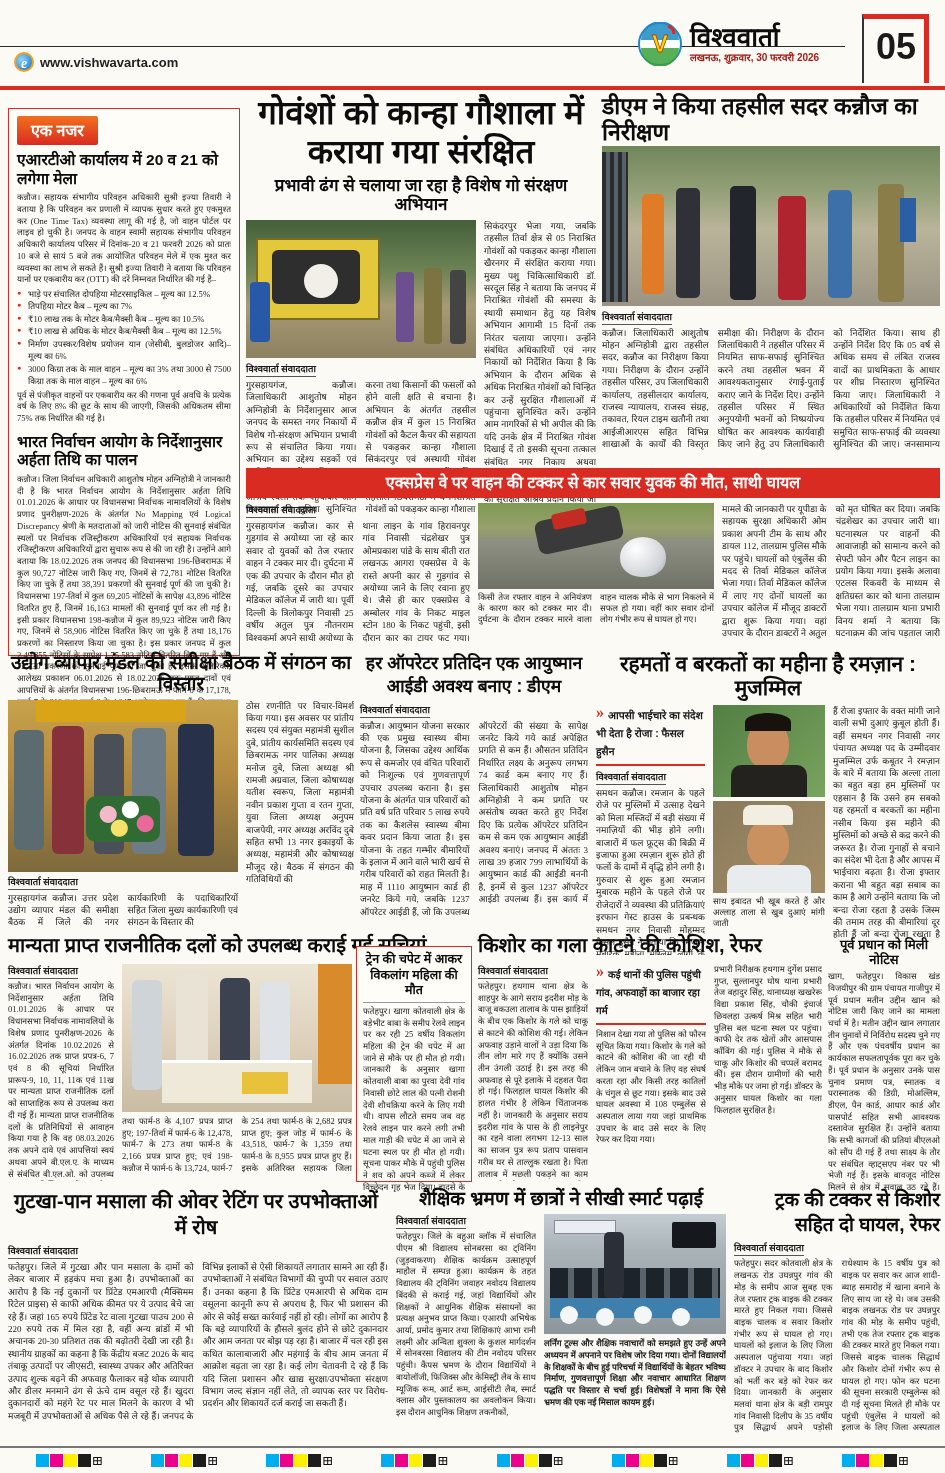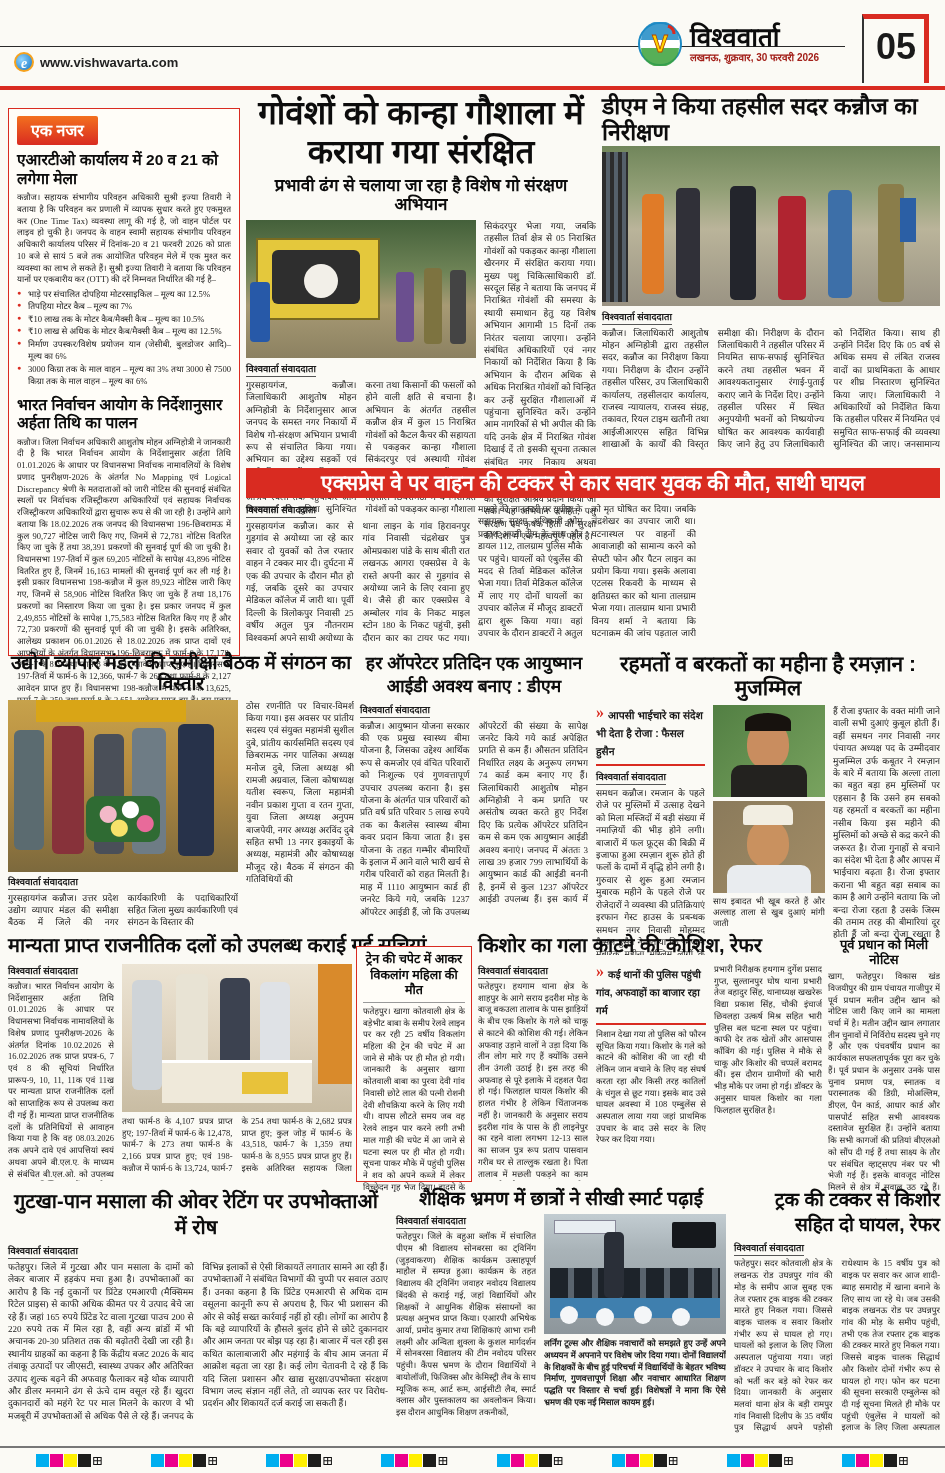--- a/index.html
+++ b/index.html
@@ -31,21 +31,21 @@
            border-top:5px solid #d92b21;border-right:5px solid #d92b21;padding:10px 8px 18px 12px;border-left:2px solid #333;}
   
   .sbox{border:1.6px solid #d92b21;background:#fffdf8;padding:7px 8px;box-sizing:border-box;}
   .tag{display:inline-block;background:linear-gradient(180deg,#f3701e,#d92b21);color:#fff;
        font-family:"Liberation Sans",sans-serif;font-weight:bold;font-size:16px;padding:3px 14px 4px;border-radius:2px;}
   .sb-h{font-size:15.5px;line-height:1.2;margin:6px 0 4px;}
   ul.dots{list-style:none;margin:2px 0;}
   ul.dots li{position:relative;padding-left:11px;font-size:8.6px;line-height:1.45;text-align:justify;}
   ul.dots li::before{content:"●";color:#d92b21;position:absolute;left:0;top:0;font-size:7px;}
   
-  .banner{background:#d92b21;color:#fff;text-align:center;font-size:21px;line-height:30px;height:30px;}
+  .banner{background:#d92b21;color:#fff;text-align:center;font-size:16px;line-height:30px;height:30px;}
   .qbox{border-bottom:2px solid #d92b21;padding-bottom:5px;margin-bottom:4px;}
   .qmark{color:#d92b21;font-weight:bold;font-size:16px;float:left;margin-right:4px;line-height:1;}
   .qtext{font-family:"Liberation Sans",sans-serif;font-weight:bold;font-size:10.5px;line-height:1.35;}
   .redbox{border:1.6px solid #d92b21;padding:5px 6px;box-sizing:border-box;background:#fffdf8;}
   
   .cmyk-row{display:flex;justify-content:space-between;align-items:center;padding:6px 36px 0;border-top:2px solid #777;}
   .cmyk-g{display:flex;align-items:center;gap:1px;}
   .cc{width:13px;height:13px;display:inline-block;}
   .reg{font-size:13px;line-height:13px;color:#111;}
 </style>
@@ -80,20 +80,21 @@
     <h3 class="hd sb-h">एआरटीओ कार्यालय में 20 व 21 को लगेगा मेला</h3>
     <p class="bd sm">कन्नौज। सहायक संभागीय परिवहन अधिकारी सुश्री इज्या तिवारी ने बताया है कि परिवहन कर प्रणाली में व्यापक सुधार करते हुए एकमुश्त कर (One Time Tax) व्यवस्था लागू की गई है, जो वाहन पोर्टल पर लाइव हो चुकी है। जनपद के वाहन स्वामी सहायक संभागीय परिवहन अधिकारी कार्यालय परिसर में दिनांक-20 व 21 फरवरी 2026 को प्रातः 10 बजे से सायं 5 बजे तक आयोजित परिवहन मेले में एक मुश्त कर व्यवस्था का लाभ ले सकते हैं। सुश्री इज्या तिवारी ने बताया कि परिवहन यानों पर एकबारीय कर (OTT) की दरें निम्नवत निर्धारित की गई है–</p>
     <ul class="dots">
       <li>भाड़े पर संचालित दोपहिया मोटरसाइकिल – मूल्य का 12.5%</li>
       <li>तिपहिया मोटर कैब – मूल्य का 7%</li>
       <li>₹10 लाख तक के मोटर कैब/मैक्सी कैब – मूल्य का 10.5%</li>
       <li>₹10 लाख से अधिक के मोटर कैब/मैक्सी कैब – मूल्य का 12.5%</li>
       <li>निर्माण उपस्कर/विशेष प्रयोजन यान (जेसीबी, बुलडोजर आदि)– मूल्य का 6%</li>
       <li>3000 किग्रा तक के माल वाहन – मूल्य का 3% तथा 3000 से 7500 किग्रा तक के माल वाहन – मूल्य का 6%</li>
     </ul>
+    <p class="bd sm">पूर्व से पंजीकृत वाहनों पर एकबारीय कर की गणना पूर्व अवधि के प्रत्येक वर्ष के लिए 8% की छूट के साथ की जाएगी, जिसकी अधिकतम सीमा 75% तक निर्धारित की गई है।</p>
     <h3 class="hd sb-h" style="margin-top:8px;">भारत निर्वाचन आयोग के निर्देशानुसार अर्हता तिथि का पालन</h3>
     <p class="bd sm" style="height:278px;">कन्नौज। जिला निर्वाचन अधिकारी आशुतोष मोहन अग्निहोत्री ने जानकारी दी है कि भारत निर्वाचन आयोग के निर्देशानुसार अर्हता तिथि 01.01.2026 के आधार पर विधानसभा निर्वाचक नामावलियों के विशेष प्रणाद पुनरीक्षण-2026 के अंतर्गत No Mapping एवं Logical Discrepancy श्रेणी के मतदाताओं को जारी नोटिस की सुनवाई संबंधित स्थलों पर निर्वाचक रजिस्ट्रीकरण अधिकारियों एवं सहायक निर्वाचक रजिस्ट्रीकरण अधिकारियों द्वारा सुचारू रूप से की जा रही है। उन्होंने आगे बताया कि 18.02.2026 तक जनपद की विधानसभा 196-छिबरामऊ में कुल 90,727 नोटिस जारी किए गए, जिनमें से 72,781 नोटिस वितरित किए जा चुके हैं तथा 38,391 प्रकरणों की सुनवाई पूर्ण की जा चुकी है। विधानसभा 197-तिर्वा में कुल 69,205 नोटिसों के सापेक्ष 43,896 नोटिस वितरित हुए हैं, जिनमें 16,163 मामलों की सुनवाई पूर्ण कर ली गई है। इसी प्रकार विधानसभा 198-कन्नौज में कुल 89,923 नोटिस जारी किए गए, जिनमें से 58,906 नोटिस वितरित किए जा चुके हैं तथा 18,176 प्रकरणों का निस्तारण किया जा चुका है। इस प्रकार जनपद में कुल 2,49,855 नोटिसों के सापेक्ष 1,75,583 नोटिस वितरित किए गए हैं और 72,730 प्रकरणों की सुनवाई पूर्ण की जा चुकी है। इसके अतिरिक्त, आलेख्य प्रकाशन 06.01.2026 से 18.02.2026 तक प्राप्त दावों एवं आपत्तियों के अंतर्गत विधानसभा 196-छिबरामऊ में फार्म-6 के 17,178, फार्म-7 के 819 तथा फार्म-8 के 4,047 आवेदन प्राप्त हुए हैं। विधानसभा 197-तिर्वा में फार्म-6 के 12,366, फार्म-7 के 268 तथा फार्म-8 के 2,127 आवेदन प्राप्त हुए हैं। विधानसभा 198-कन्नौज में फार्म-6 के 13,625, फार्म-7 के 250 तथा फार्म-8 के 2,651 आवेदन प्राप्त हुए हैं। इस प्रकार जनपद में कुल मिलाकर फार्म-6 के 43,169, फार्म-7 के 1,337 तथा फार्म-8 के 8,825 आवेदन प्राप्त हुए हैं।</p>
   </aside>
 
   <section class="abs" style="left:246px;top:94px;width:350px;height:552px;">
     <h1 class="hd" style="font-size:33px;line-height:1.18;text-align:center;">गोवंशों को कान्हा गौशाला में कराया गया संरक्षित</h1>
     <h2 class="hd" style="font-size:17px;margin:4px 0 6px;text-align:center;font-weight:bold;">प्रभावी ढंग से चलाया जा रहा है विशेष गो संरक्षण अभियान</h2>
     <div style="display:flex;gap:8px;">
       <div style="width:230px;">
         <div class="photo" style="width:230px;height:138px;background:linear-gradient(180deg,#44603a 0%,#6f8457 38%,#a79a74 62%,#8c8161 100%);">
@@ -130,20 +131,29 @@
     </div>
   </section>
 
   <section class="abs" style="left:246px;top:468px;width:694px;height:180px;">
     <div class="banner hd">एक्सप्रेस वे पर  वाहन की टक्कर से कार सवार युवक की मौत, साथी घायल</div>
     <div style="display:flex;gap:8px;margin-top:5px;">
       <div style="width:224px;">
         <div class="byline">विश्ववार्ता संवाददाता</div>
         <p class="bd two" style="height:128px;">गुरसहायगंज कन्नौज। कार से गुड़गांव से अयोध्या जा रहे कार सवार दो युवकों को तेज रफ्तार वाहन ने टक्कर मार दी। दुर्घटना में एक की उपचार के दौरान मौत हो गई, जबकि दूसरे का उपचार मेडिकल कॉलेज में जारी था। पूर्वी दिल्ली के त्रिलोकपुर निवासी 25 वर्षीय अतुल पुत्र नौतनराम विश्वकर्मा अपने साथी अयोध्या के थाना लाइन के गांव हिरावनपुर गांव निवासी चंद्रशेखर पुत्र ओमप्रकाश पांडे के साथ बीती रात लखनऊ आगरा एक्सप्रेस वे के रास्ते अपनी कार से गुड़गांव से अयोध्या जाने के लिए रवाना हुए थे। जैसे ही कार एक्सप्रेस वे अम्बोलर गांव के निकट माइल स्टोन 180 के निकट पहुंची, इसी दौरान कार का टायर फट गया। कार चालक अतुल को जैसे ही टायर फटने की जानकारी हुई तो उन्होंने कार को एक्सप्रेस वे पर पीली पट्टी लाइन में कार खड़ी करने के बाद जैसे ही बाहर निकलने के लिए कार का गेट खोला, इसी दौरान पीछे से आ रहे</p>
       </div>
+      <div style="width:236px;">
+        <div class="photo" style="width:236px;height:86px;background:linear-gradient(180deg,#7f9a52 0%,#97a06e 30%,#8b8d76 46%,#77796b 100%);">
+          <i class="s" style="left:0;top:36px;width:236px;height:50px;background:linear-gradient(180deg,#8e9184,#6f7265);"></i>
+          <i class="s" style="left:58px;top:10px;width:86px;height:34px;background:#3a3a3a;border-radius:8px;transform:rotate(-12deg);"></i>
+          <i class="s" style="left:74px;top:8px;width:34px;height:16px;background:#c42b22;border-radius:4px;transform:rotate(-12deg);"></i>
+          <i class="s" style="left:142px;top:34px;width:46px;height:40px;background:radial-gradient(circle at 35% 30%,#ffffff,#cfd2d6 70%,#9aa0a6);border-radius:50% 50% 46% 46%;"></i>
+        </div>
+        <p class="cap" style="margin-top:3px;column-count:2;column-gap:8px;height:58px;overflow:hidden;">किसी तेज रफ्तार वाहन ने अनियंत्रण के कारण कार को टक्कर मार दी। दुर्घटना के दौरान टक्कर मारने वाला वाहन चालक मौके से भाग निकलने में सफल हो गया। वहीं कार सवार दोनों लोग गंभीर रूप से घायल हो गए।</p>
+      </div>
       <p class="bd two" style="width:218px;height:142px;">मामले की जानकारी पर यूपीडा के सहायक सुरक्षा अधिकारी ओम प्रकाश अपनी टीम के साथ और डायल 112, तालग्राम पुलिस मौके पर पहुंचे। घायलों को एंबुलेंस की मदद से तिर्वा मेडिकल कॉलेज भेजा गया। तिर्वा मेडिकल कॉलेज में लाए गए दोनों घायलों का उपचार कॉलेज में मौजूद डाक्टरों द्वारा शुरू किया गया। वहां उपचार के दौरान डाक्टरों ने अतुल को मृत घोषित कर दिया। जबकि चंद्रशेखर का उपचार जारी था। घटनास्थल पर वाहनों की आवाजाही को सामान्य करने को सेफ्टी फोन और पैटन लाइन का प्रयोग किया गया। इसके अलावा एटलस रिकवरी के माध्यम से क्षतिग्रस्त कार को थाना तालग्राम भेजा गया। तालग्राम थाना प्रभारी विनय शर्मा ने बताया कि घटनाक्रम की जांच पड़ताल जारी है। मृतक के शव को लेकर पोस्टमार्टम की कार्यवाही की जा रही है। मृतक और घायल के परिजनों को सूचना कर दी गई है। परिजनों की तहरीर के आधार पर आगे की कार्यवाही की जाएगी।</p>
     </div>
   </section>
 
   <section class="abs" style="left:8px;top:652px;width:346px;height:280px;">
     <h1 class="hd" style="font-size:19px;text-align:center;">उद्योग व्यापार मंडल की समीक्षा बैठक में संगठन का विस्तार</h1>
     <div style="display:flex;gap:8px;margin-top:5px;">
       <div style="width:230px;">
         <div class="photo" style="width:230px;height:172px;background:linear-gradient(180deg,#c7a24b 0%,#b68c40 40%,#7c693d 100%);">
           <i class="s" style="left:6px;top:30px;width:30px;height:120px;background:#5b6b70;border-radius:6px;"></i>

